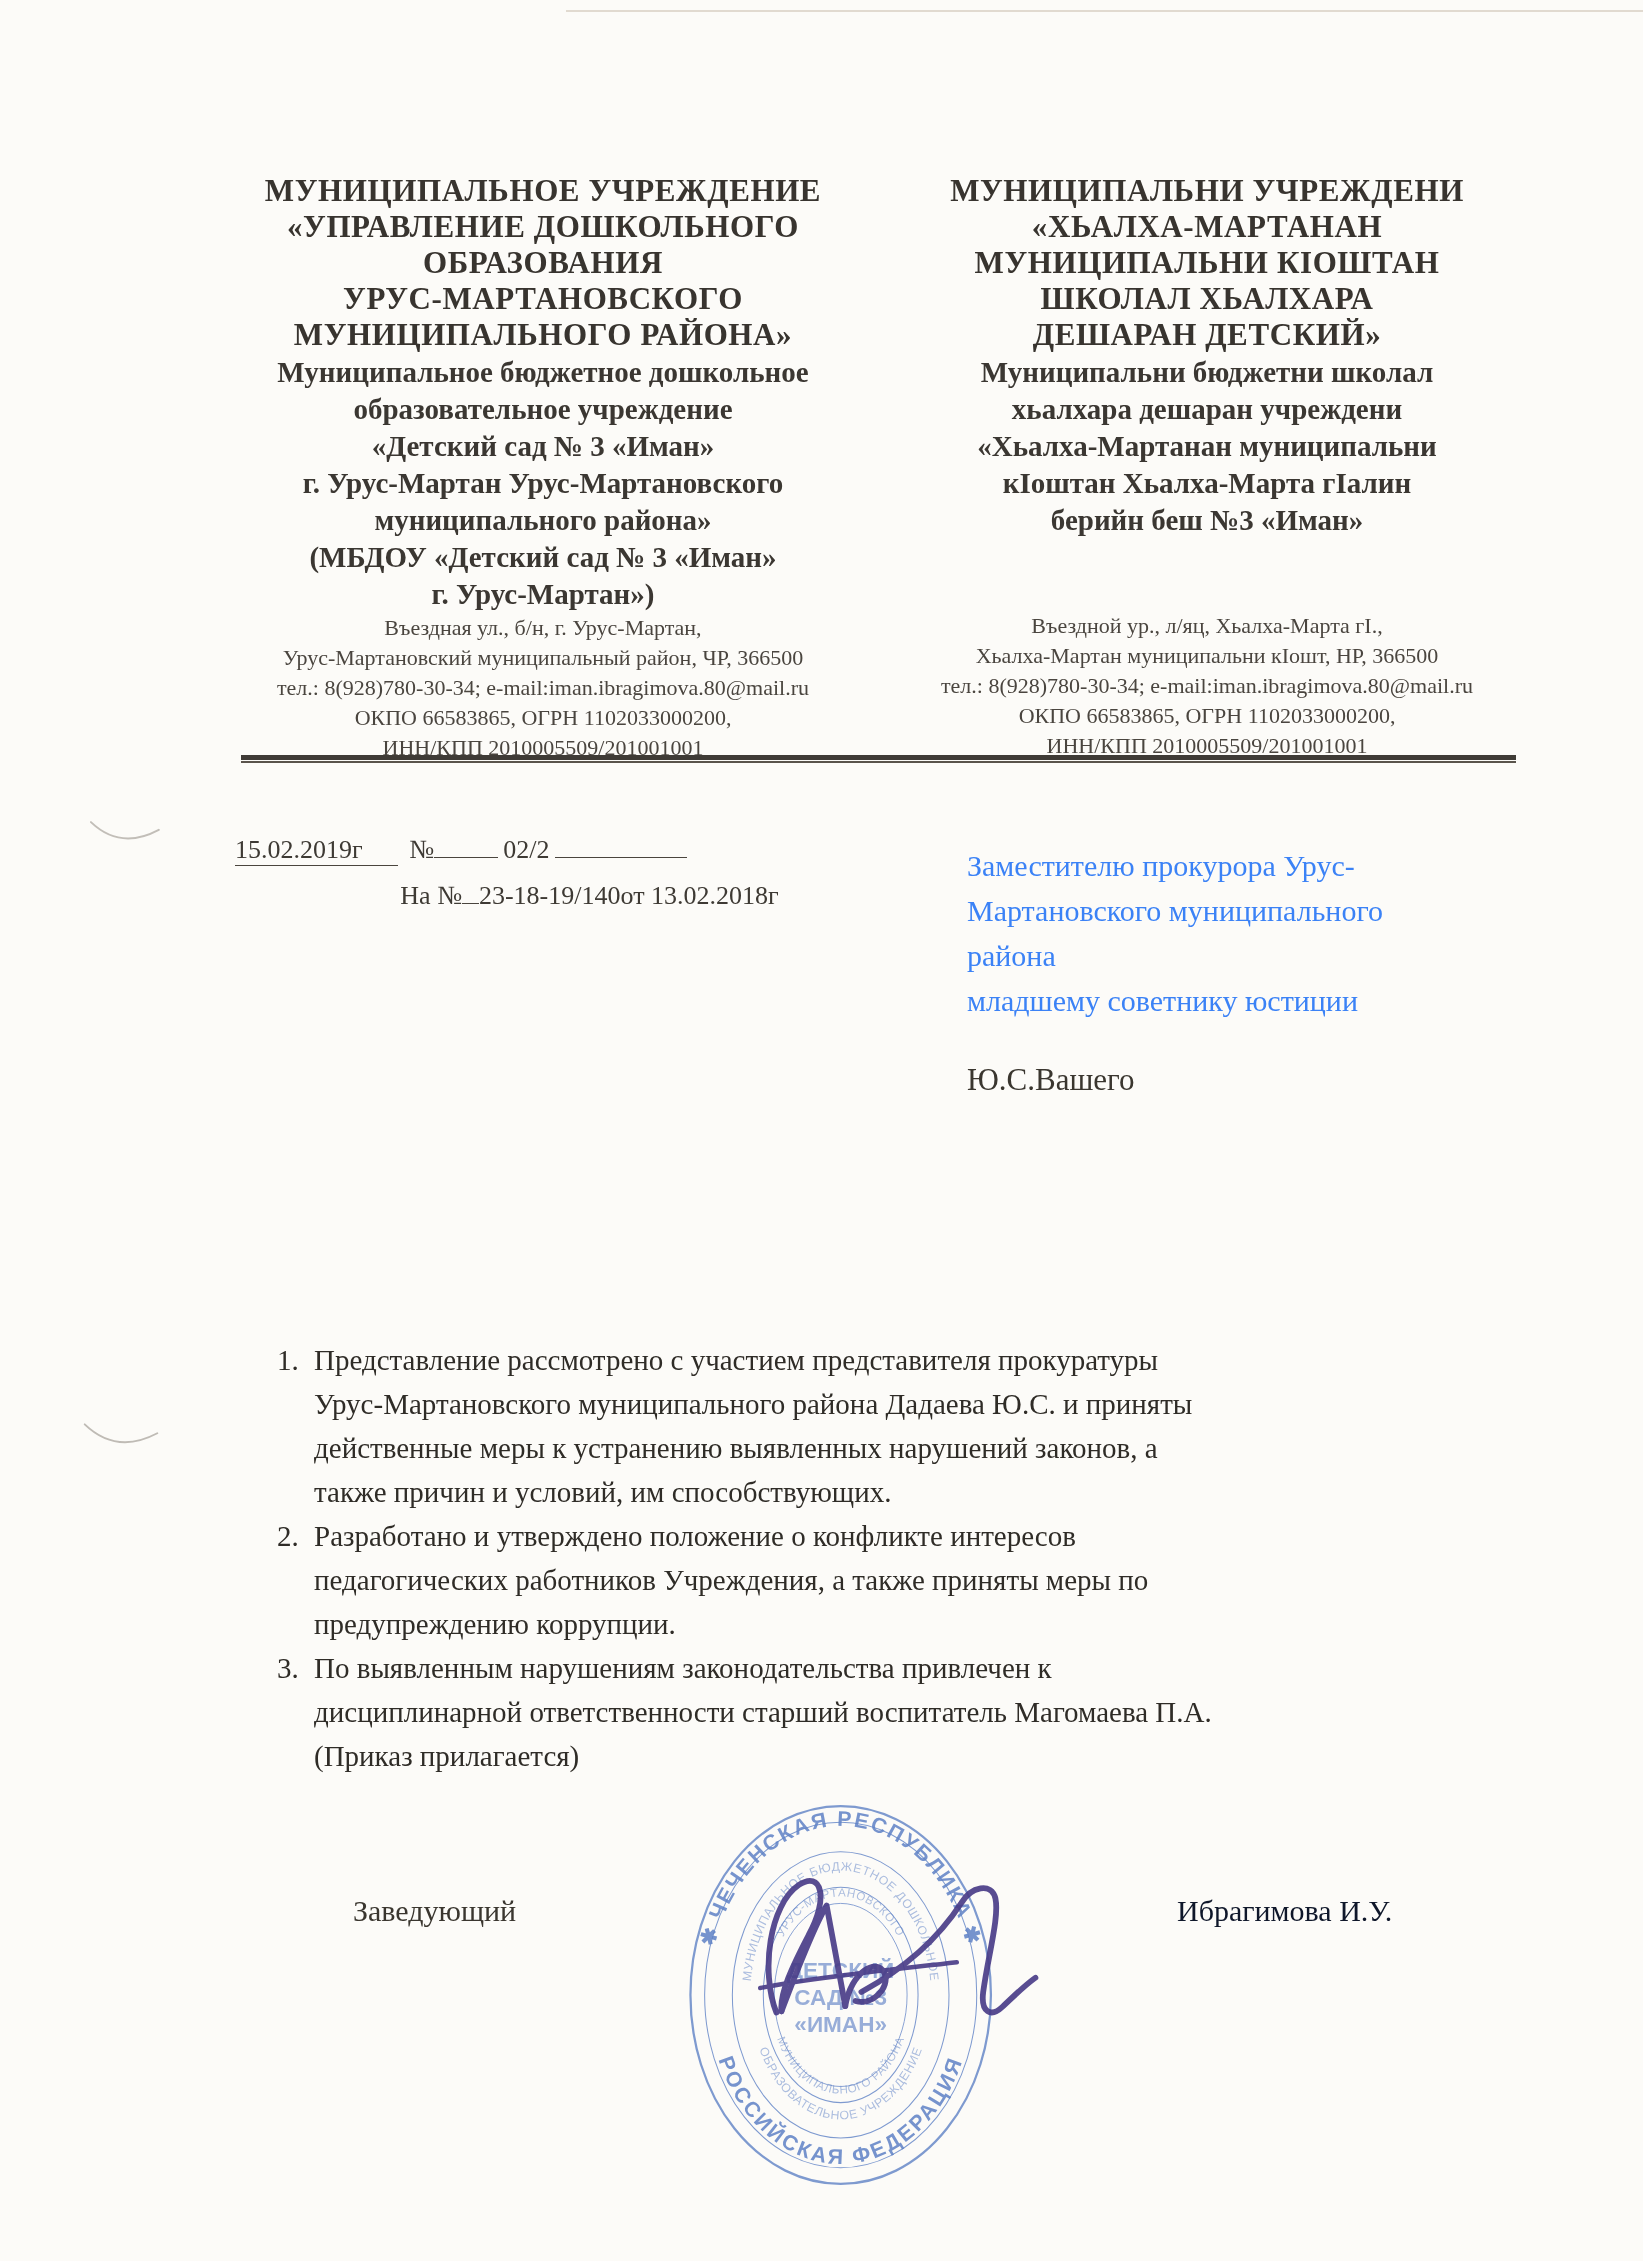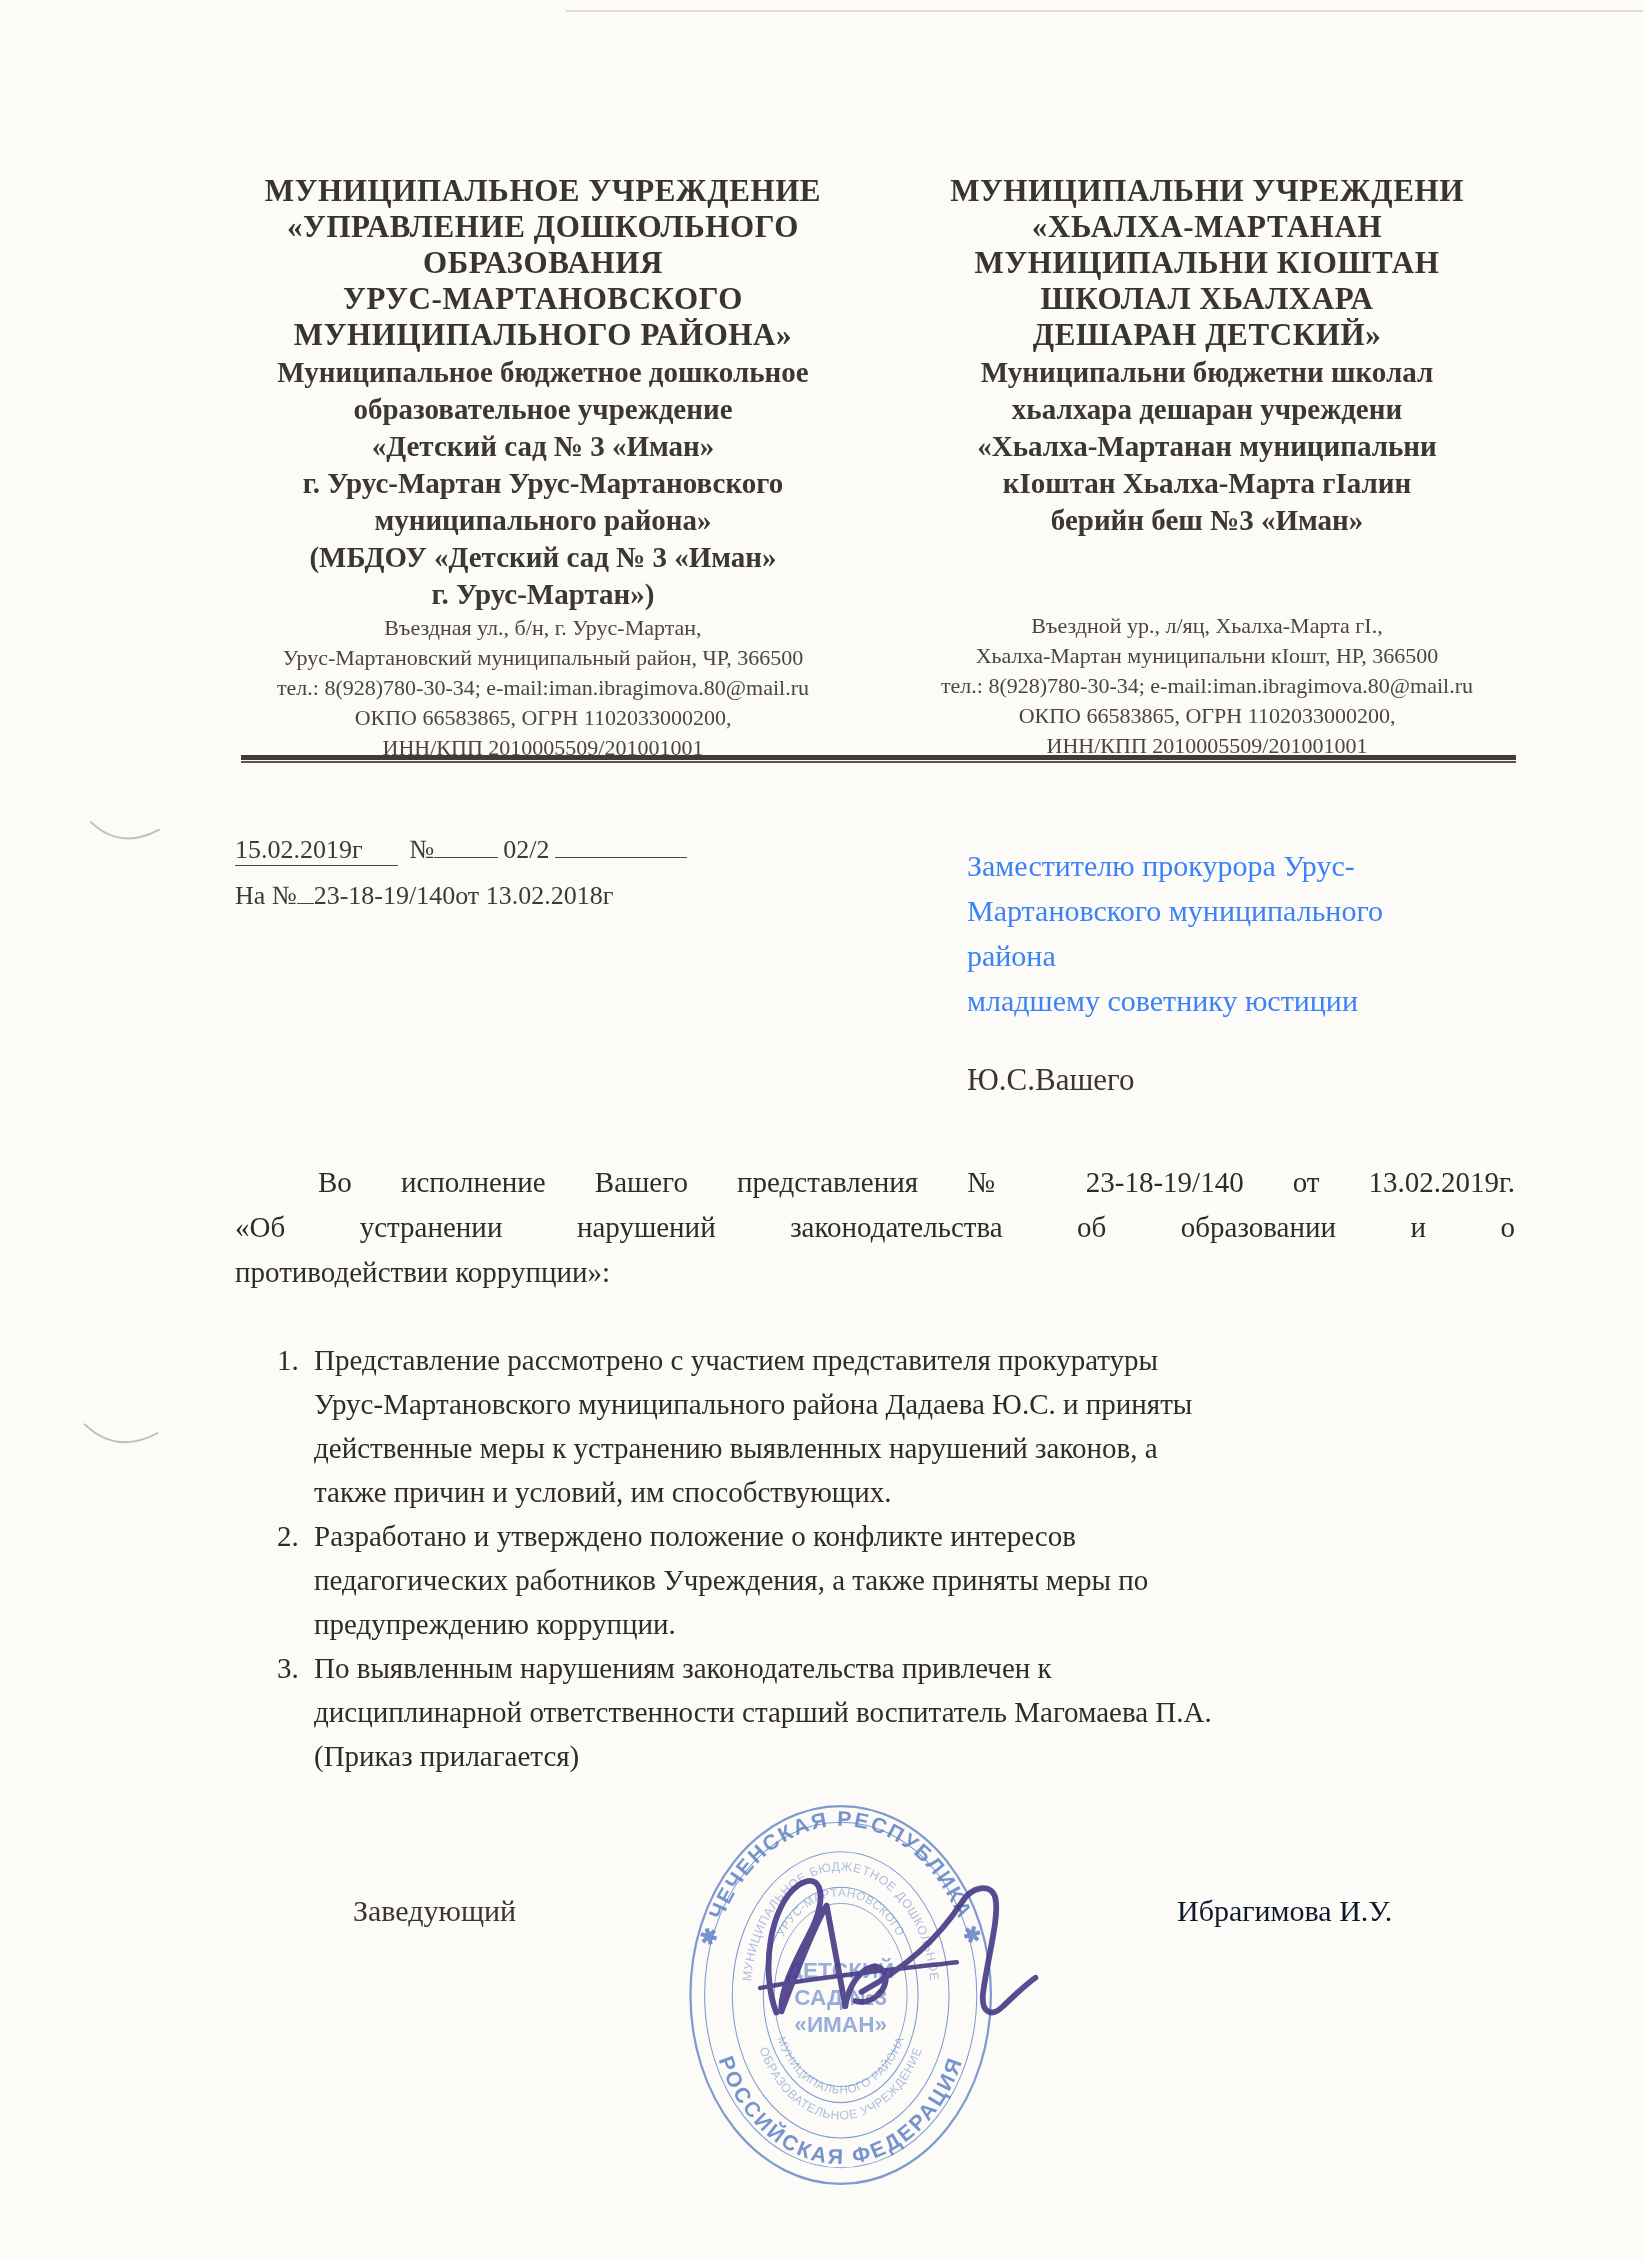--- a/index.html
+++ b/index.html
@@ -47,21 +47,21 @@
   .rule .r2{height:1.3px;background:#5a544c;margin-top:1.9px;}
   
   .refs{position:absolute;left:235px;top:835px;width:709px;font-size:26px;color:#3e3a34;}
   .ref-line1{height:41px;white-space:nowrap;}
   .u{border-bottom:1.9px solid #4a453e;}
   .ref-date{display:inline-block;padding-right:35px;}
   .ref-no{display:inline-block;margin-left:11.6px;}
   .blank1{display:inline-block;width:64px;}
   .ref-num{display:inline-block;padding:0 5.2px;}
   .blank2{display:inline-block;width:132px;}
-  .ref-line2{margin-top:5.2px;white-space:nowrap;}
+  .ref-line2{margin-top:5.2px;white-space:nowrap;text-align:center;}
   .blank3{display:inline-block;width:17px;}
   
   .addressee{
     position:absolute;left:967px;top:843px;width:567px;
     font-size:30px;line-height:45px;color:#3b82f6;
     white-space:pre-line;
   }
   .addressee-name{
     position:absolute;left:967px;top:1062px;
     font-size:31px;color:#3a362f;
@@ -143,25 +143,20 @@
       <span>На №</span><span class="u blank3"></span><span>23-18-19/140от 13.02.2018г</span>
     </div>
   </div>
 
   <div class="addressee">Заместителю прокурора Урус-
 Мартановского муниципального
 района
 младшему советнику юстиции</div>
   <div class="addressee-name">Ю.С.Вашего</div>
 
-  <div class="intro">
-    <div class="intro-justified">Во исполнение Вашего представления  № 23-18-19/140 от 13.02.2019г.
-«Об устранении нарушений законодательства об образовании и о</div>
-    <div class="intro-last">противодействии коррупции»:</div>
-  </div>
 
   <div class="list">
     <div class="li">
       <span class="num">1.</span>
       <div class="li-text">Представление рассмотрено с участием представителя прокуратуры
 Урус-Мартановского муниципального района  Дадаева Ю.С.  и приняты
 действенные меры к устранению выявленных нарушений законов, а
 также причин и условий, им способствующих.</div>
     </div>
     <div class="li">

